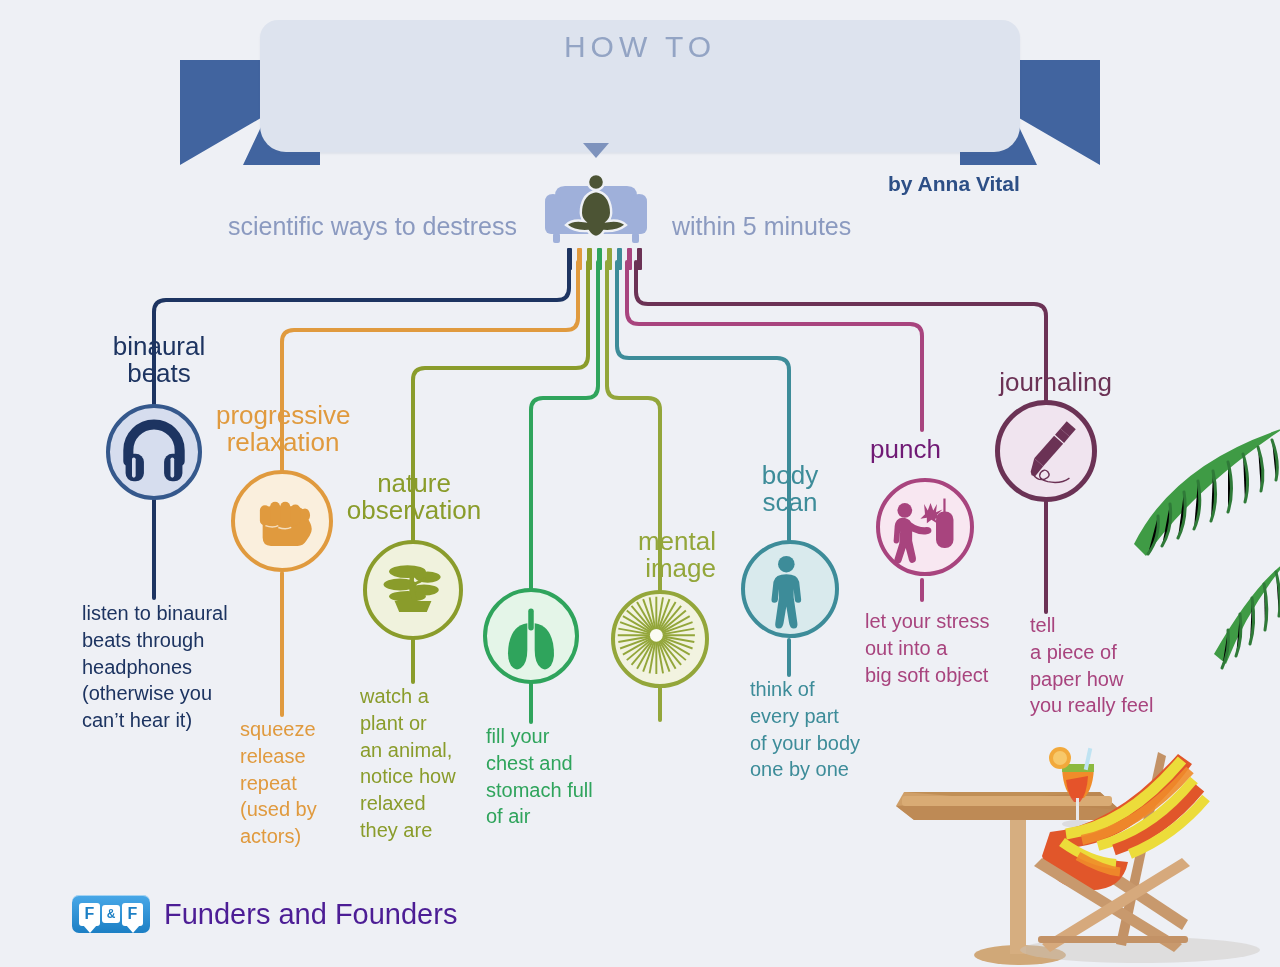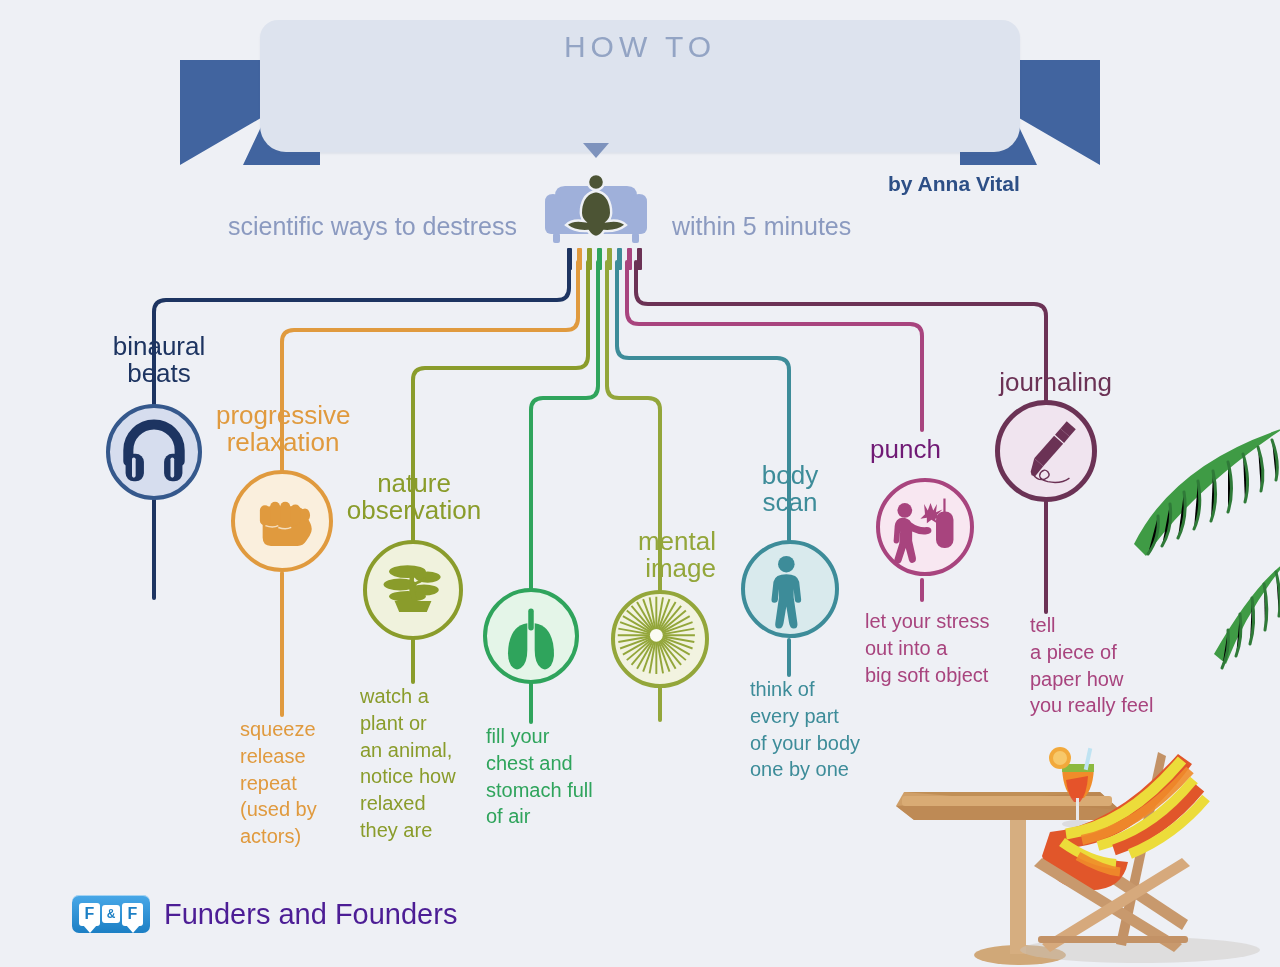--- a/index.html
+++ b/index.html
@@ -131,20 +131,25 @@
   </div>
   <div class="circle" style="left:106px;top:404px;width:96px;height:96px;background:#d6ddee;border:4px solid #35588c;">
     <svg viewBox="0 0 96 96" width="88" height="88">
       <path d="M20,58 V46 a28,28 0 0 1 56,0 V58" fill="none" stroke="#1d3461" stroke-width="11" stroke-linecap="round"></path>
       <rect x="17" y="50" width="20" height="30" rx="9" fill="#1d3461"></rect>
       <rect x="59" y="50" width="20" height="30" rx="9" fill="#1d3461"></rect>
       <rect x="24" y="54" width="4" height="22" rx="2" fill="#d6ddee"></rect>
       <rect x="66" y="54" width="4" height="22" rx="2" fill="#d6ddee"></rect>
     </svg>
   </div>
+  <div class="bodytext" style="left:82px;top:600px;color:#1d3461;white-space:pre-line;width:185px;">listen to binaural
+beats through
+headphones
+(otherwise you
+can’t hear it)</div>
 
   <div class="label" style="left:216px;top:402px;color:#e09a3e;text-align:center;width:134px;">
     <div>progressive</div>
     <div>relaxation</div>
   </div>
   <div class="circle" style="left:231px;top:470px;width:102px;height:102px;background:#faefdd;border:4px solid #e09a3e;">
     <svg viewBox="0 0 102 102" width="94" height="94">
       <g fill="#e09a3e">
         <path d="M30,44 q0,-9 9,-9 h24 q10,0 13,7 l6,12 q3,7 -1,13 l-4,6 q-3,5 -9,5 h-29 q-9,0 -9,-9 z"></path>
         <rect x="27" y="34" width="11" height="22" rx="5.5"></rect>

